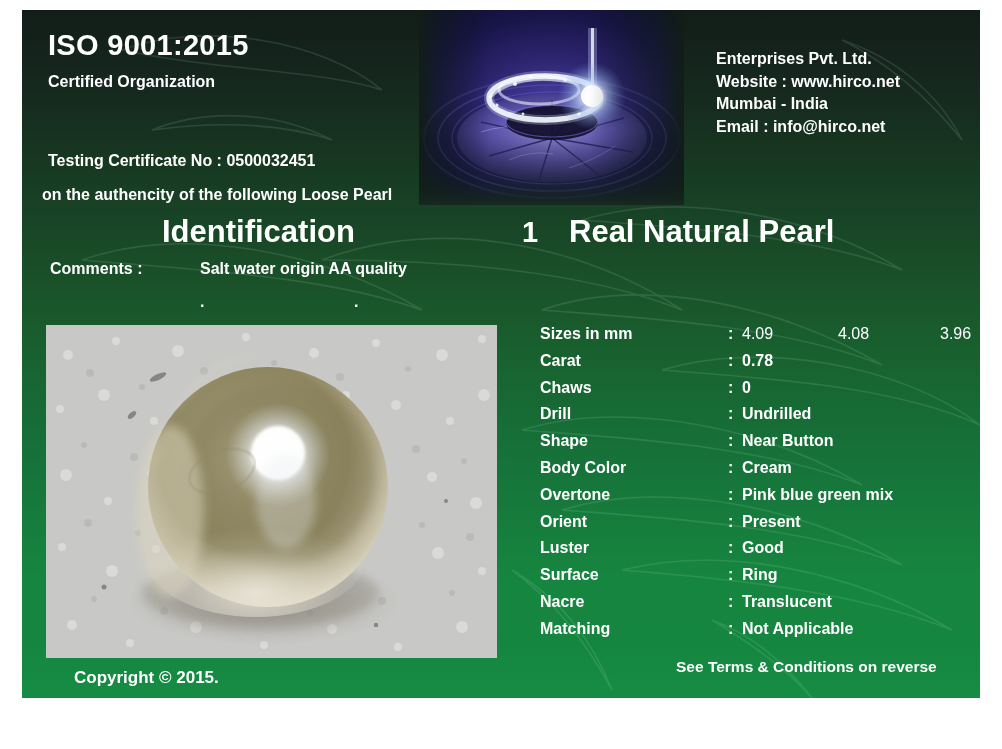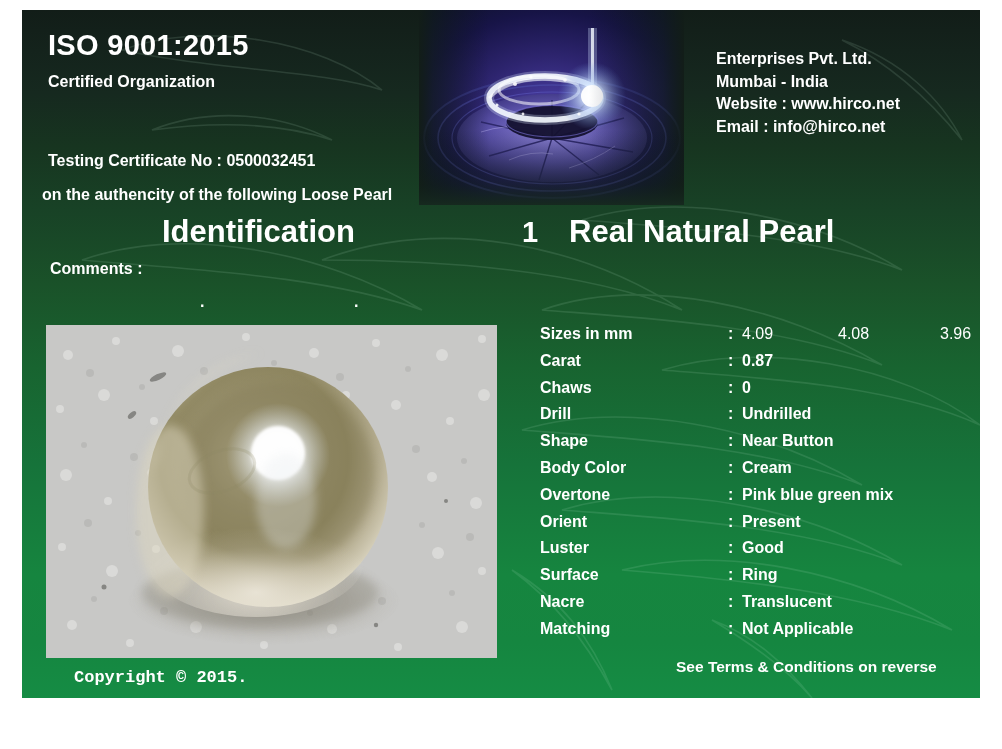--- a/index.html
+++ b/index.html
@@ -224,21 +224,20 @@
 
   
   #copyright-text {
     position: absolute;
     left: 52px;
     top: 658px;
     color: #ffffff;
     font-size: 17px;
     font-weight: bold;
     white-space: nowrap;
-    font-family: Liberation Mono, monospace;
   }
   #terms-text {
     position: absolute;
     left: 654px;
     top: 648px;
     color: #ffffff;
     font-size: 15.5px;
     font-weight: bold;
     white-space: nowrap;
   }
@@ -357,33 +356,34 @@
     </g>
 
     <rect x="170" y="0" width="95" height="195" fill="url(#fadeRight)"></rect>
     <rect x="0" y="0" width="70" height="195" fill="url(#fadeLeft)"></rect>
     <rect x="0" y="120" width="265" height="75" fill="url(#fadeBottom)"></rect>
   </svg>
 
   <div id="header-right">
     <div id="company-lines">
       <div class="company-line">Enterprises Pvt. Ltd.</div>
+      <div class="company-line">Website : www.hirco.net</div>
       <div class="company-line">Mumbai - India</div>
-      <div class="company-line">Website : www.hirco.net</div>
       <div class="company-line">Email : info@hirco.net</div>
     </div>
   </div>
 
   <div id="identification-row">
     <div id="identification-heading">Identification</div>
     <div id="item-count">1</div>
     <div id="item-name">Real Natural Pearl</div>
   </div>
 
   <div id="comments-label">Comments :</div>
+  <div id="comments-value">Salt water origin AA quality</div>
   <div class="comment-dot" id="comment-dot-1">.</div>
   <div class="comment-dot" id="comment-dot-2">.</div>
 
   <svg id="pearl-photo" viewBox="0 0 451 333">
     <defs>
       <radialGradient id="pearlBody" cx="44%" cy="38%" r="68%">
         <stop offset="0%" stop-color="#b8b091"></stop>
         <stop offset="30%" stop-color="#9a926f"></stop>
         <stop offset="58%" stop-color="#8d855f"></stop>
         <stop offset="78%" stop-color="#b6ae92"></stop>
@@ -508,21 +508,21 @@
       <span class="prop-label">Sizes in mm</span>
       <span class="prop-colon">:</span>
       <span class="prop-value light">4.09</span>
       <span class="prop-value light size-2">4.08</span>
       <span class="prop-value light size-3">3.96</span>
     </div>
 
     <div class="property-row">
       <span class="prop-label">Carat</span>
       <span class="prop-colon">:</span>
-      <span class="prop-value">0.87</span>
+      <span class="prop-value">0.78</span>
     </div>
 
     <div class="property-row">
       <span class="prop-label">Chaws</span>
       <span class="prop-colon">:</span>
       <span class="prop-value">0</span>
     </div>
 
     <div class="property-row">
       <span class="prop-label">Drill</span>

